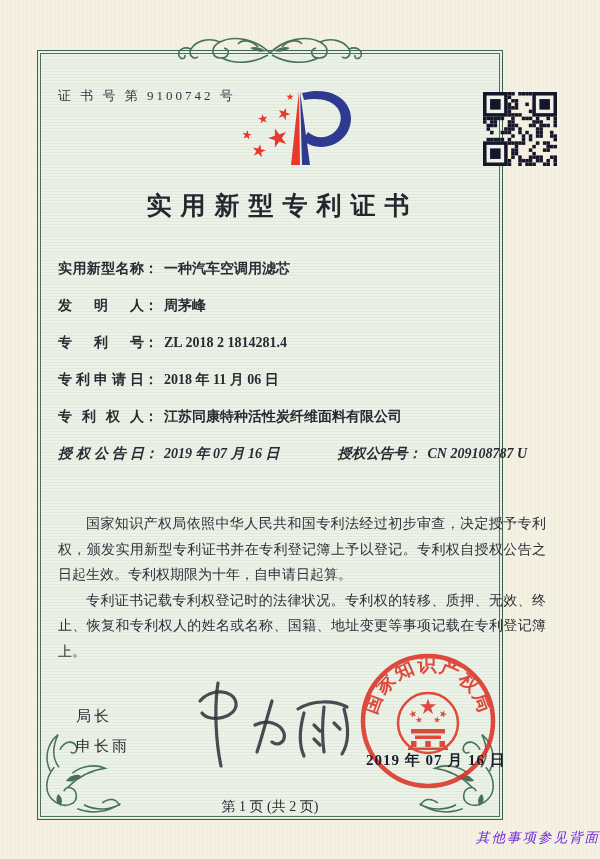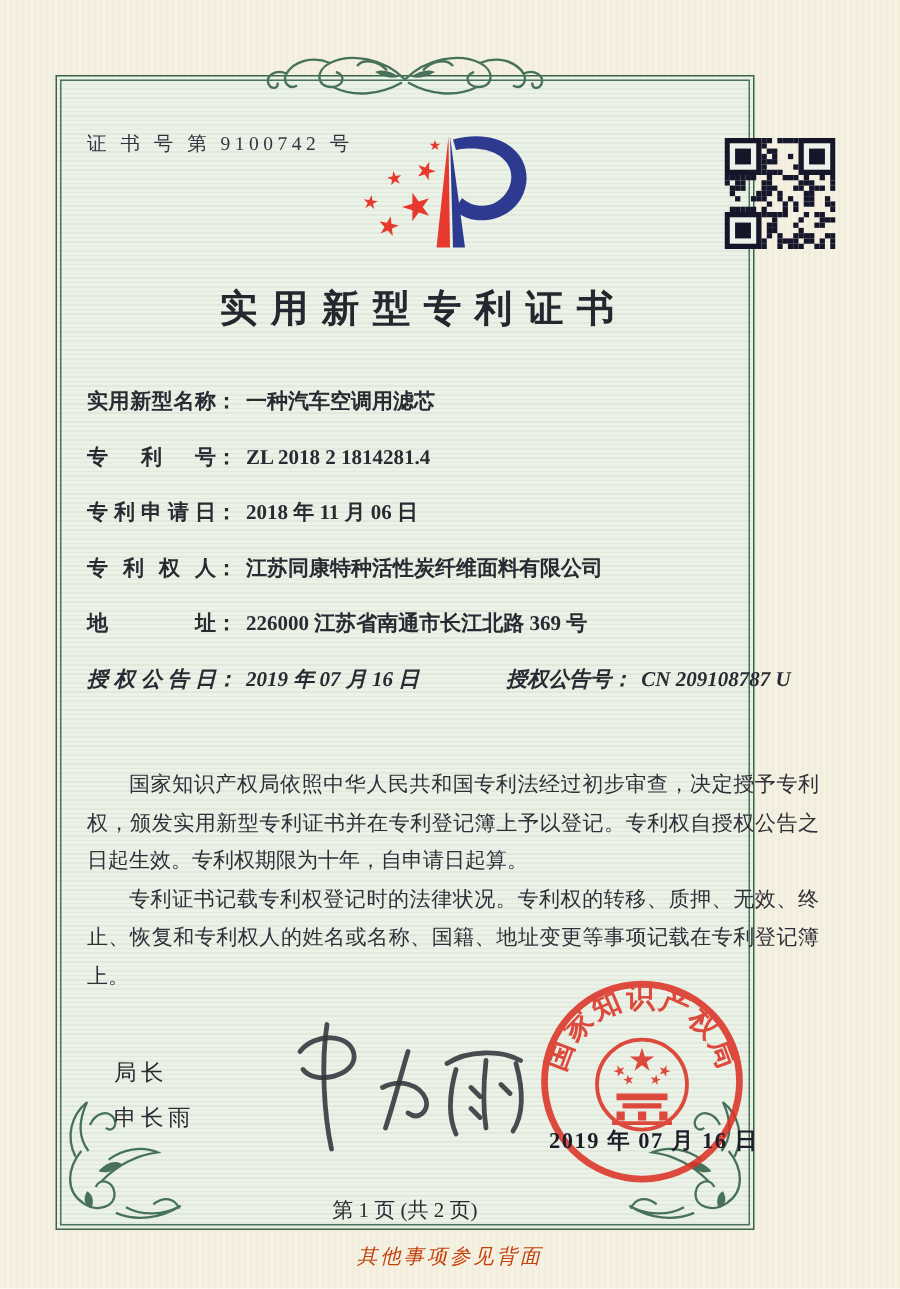--- a/index.html
+++ b/index.html
@@ -33,22 +33,22 @@
   .grant .g2{margin-left:58px;}
   .paras{position:absolute;left:20px;top:460px;width:488px;font-size:14px;line-height:25.5px;text-align:justify;color:#2f2f38;}
   .paras p{margin:0;text-indent:2em;}
   .signer{position:absolute;left:38px;top:650px;font-size:15px;letter-spacing:3px;line-height:30px;color:#2a2a32;}
   .sig{position:absolute;left:148px;top:622px;width:175px;height:105px;}
   .sig path{stroke:#33333b;stroke-width:3.2;fill:none;stroke-linecap:round;stroke-linejoin:round;opacity:.88;}
   .seal{position:absolute;left:318px;top:598px;width:144px;height:144px;opacity:.88;}
   .seal-date{position:absolute;left:328px;top:700px;width:160px;font-size:15px;font-weight:bold;letter-spacing:1px;color:#1d1d2a;}
   .page-no{position:absolute;left:0;right:0;top:747px;text-align:center;font-size:14px;color:#2a2a32;}
   .back-note{
-    position:absolute;left:0;right:0;top:829px;text-align:center;
-    font-size:13.5px;font-style:italic;letter-spacing:2px;color:#c2410c;
+    position:absolute;left:0;right:0;top:829px;text-align:right;
+    font-size:13.5px;font-style:italic;letter-spacing:2px;color:#6d28d9;
   }
   .ornament-top{position:absolute;left:50%;top:-24px;transform:translateX(-50%);width:200px;height:48px;}
   .corner{position:absolute;width:96px;height:96px;}
   .corner.bl{left:-3px;bottom:-4px;}
   .corner.br{right:-3px;bottom:-4px;transform:scaleX(-1);}
   .orn path{stroke:#477259;fill:none;stroke-width:1.6;}
   .orn .fill{fill:#477259;stroke:none;}
 </style>
 </head>
 <body>
@@ -267,30 +267,30 @@
     </svg>
   </div>
 
   <div class="title">实用新型专利证书</div>
 
   <div class="fields">
     <div class="frow">
       <span class="flabel">实用新型名称</span><span class="fsep">：</span><span>一种汽车空调用滤芯</span>
     </div>
     <div class="frow">
+      <span class="flabel">发明人</span><span class="fsep">：</span><span>周茅峰</span>
+    </div>
+    <div class="frow">
       <span class="flabel">专利号</span><span class="fsep">：</span><span>ZL 2018 2 1814281.4</span>
     </div>
     <div class="frow">
       <span class="flabel">专利申请日</span><span class="fsep">：</span><span>2018 年 11 月 06 日</span>
     </div>
     <div class="frow">
       <span class="flabel">专利权人</span><span class="fsep">：</span><span>江苏同康特种活性炭纤维面料有限公司</span>
-    </div>
-    <div class="frow">
-      <span class="flabel">地址</span><span class="fsep">：</span><span>226000 江苏省南通市长江北路 369 号</span>
     </div>
     <div class="frow grant">
       <div class="g1">
         <span class="flabel">授权公告日</span><span class="fsep">：</span><span>2019 年 07 月 16 日</span>
       </div>
       <div class="g2">
         <span>授权公告号</span><span class="fsep">：</span><span>CN 209108787 U</span>
       </div>
     </div>
   </div>

